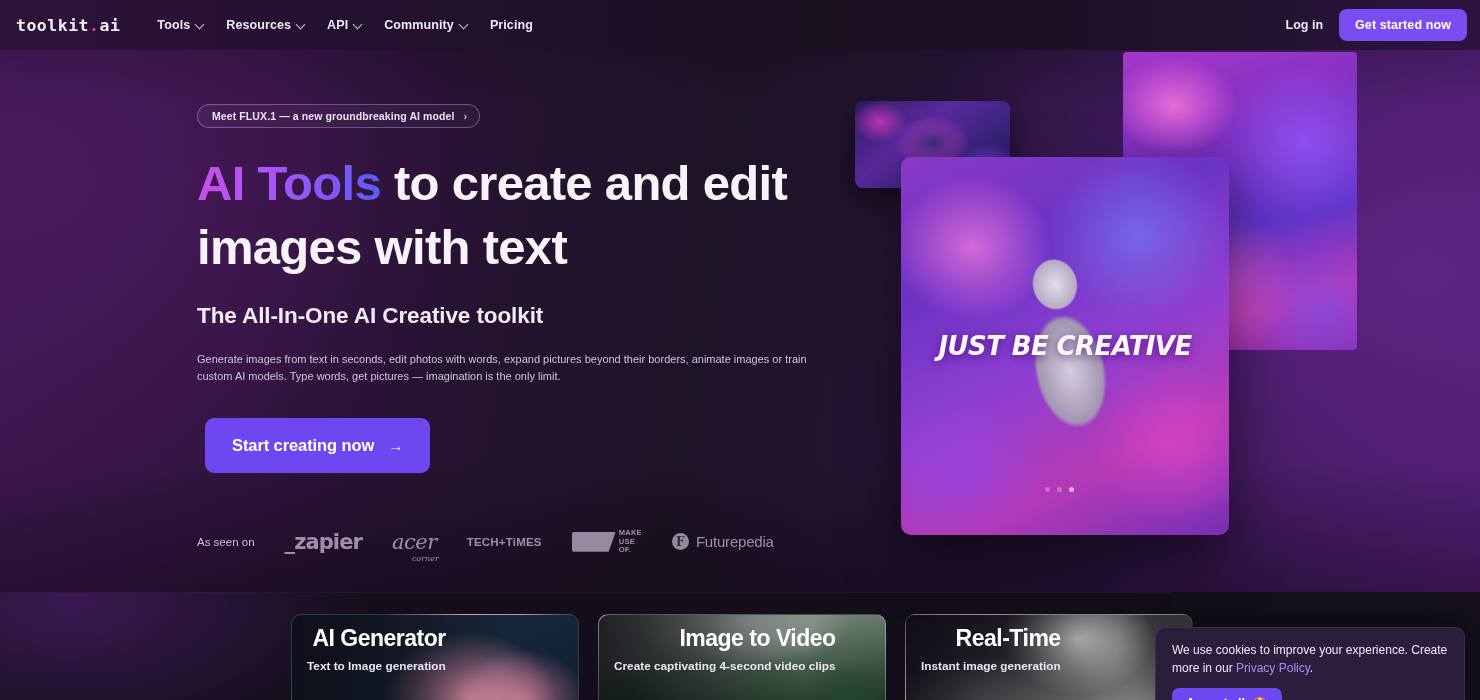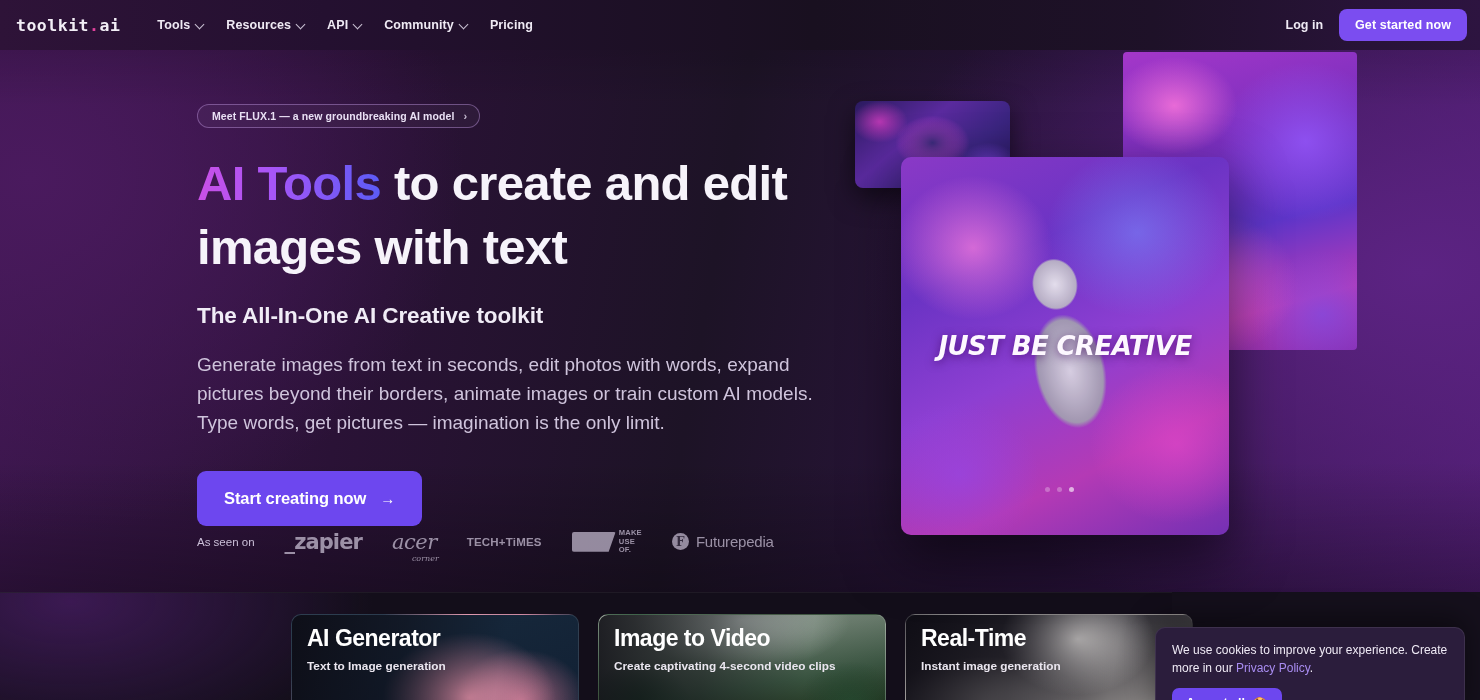--- a/index.html
+++ b/index.html
@@ -77,27 +77,27 @@
   }
   .grad {
     background:linear-gradient(90deg,#c950e6 0%, #a855f7 40%, #5b5bf5 100%);
     -webkit-background-clip:text; background-clip:text; color:transparent;
   }
   h2.subhead {
     margin-top:24px; font-size:22.5px; font-weight:600; color:#f0ecf6; letter-spacing:-.1px;
   }
   p.lede {
     margin-top:22px; width:625px;
-    font-size:19px; line-height:1.52; color:#cfc4dc; font-weight:400;
+    font-size:11px; line-height:1.52; color:#cfc4dc; font-weight:400;
   }
   .cta-main {
     margin-top:33px; display:inline-flex; align-items:center; gap:14px;
     background:#6d47ef; color:#fff; border:none; border-radius:9px;
     padding:18px 27px; font-size:16.5px; font-weight:700; cursor:pointer;
-    font-family:inherit; letter-spacing:-.1px;
+    font-family:inherit; letter-spacing:-.1px;margin-left:8px;
   }
   .cta-main .ar { font-size:15px; font-weight:400; }
 
   .social { margin-top:31px; display:flex; align-items:center; gap:12px; }
   .avatars { display:flex; }
   .av {
     width:26px; height:26px; border-radius:50%;
     border:2px solid #261733; margin-left:-9px; background-size:cover;
   }
   .av:first-child{ margin-left:0; }
@@ -181,20 +181,21 @@
   .dots span { width:5px; height:5px; border-radius:50%; background:rgba(255,255,255,.28); }
   .dots span.on { background:rgba(255,255,255,.62); }
 
   
   .lower {
     position:absolute; left:0; top:592px; width:1172px; height:108px;
     background:
       radial-gradient(420px 210px at 6% 8%, rgba(92,34,128,.55), rgba(92,34,128,0) 72%),
       #130e1a;
     border-top:1px solid rgba(255,255,255,.05);
+    text-align:right;
   }
   .cards { position:absolute; left:291px; top:21px; display:flex; gap:19px; }
   .card {
     position:relative; width:288px; height:87px; border-radius:10px 10px 0 0;
     overflow:hidden; cursor:pointer;
     border:1px solid rgba(255,255,255,.10); border-bottom:none;
   }
   .card-c1 {
     background:
       radial-gradient(120px 90px at 62% 96%, rgba(236,150,175,.95), transparent 72%),

